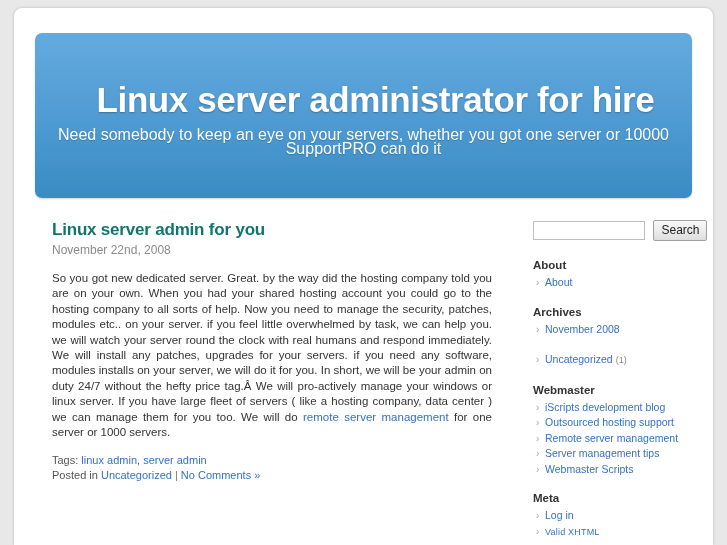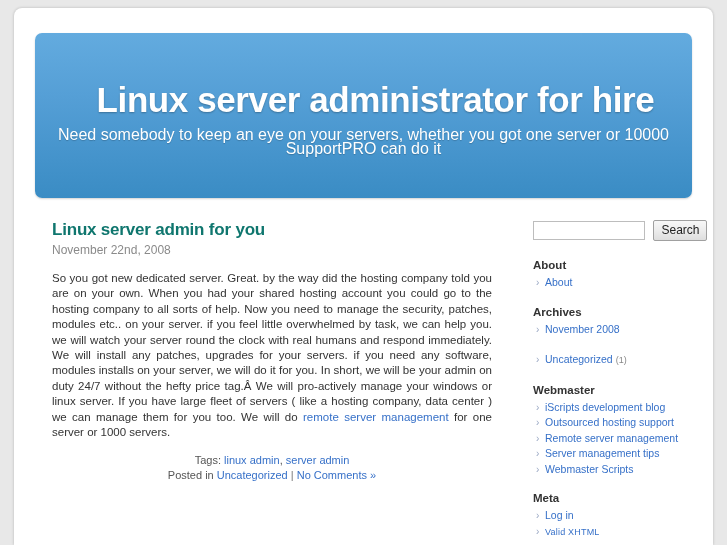--- a/index.html
+++ b/index.html
@@ -103,21 +103,21 @@
     color: #333333;
     text-align: justify;
     font-family: "Liberation Sans", sans-serif;
   }
   .post-body a, .post-meta a {
     color: #3670c8;
     text-decoration: none;
   }
   .post-meta {
     margin: 13px 0 0 0;
-    text-align: center;
+    text-align: left;
     font-size: 11px;
     line-height: 15px;
     color: #555555;
     font-family: "Liberation Sans", sans-serif;
   }
   .post-meta .line { display: block; }
   .sep { color: #777777; }
 
   
   #searchform {

